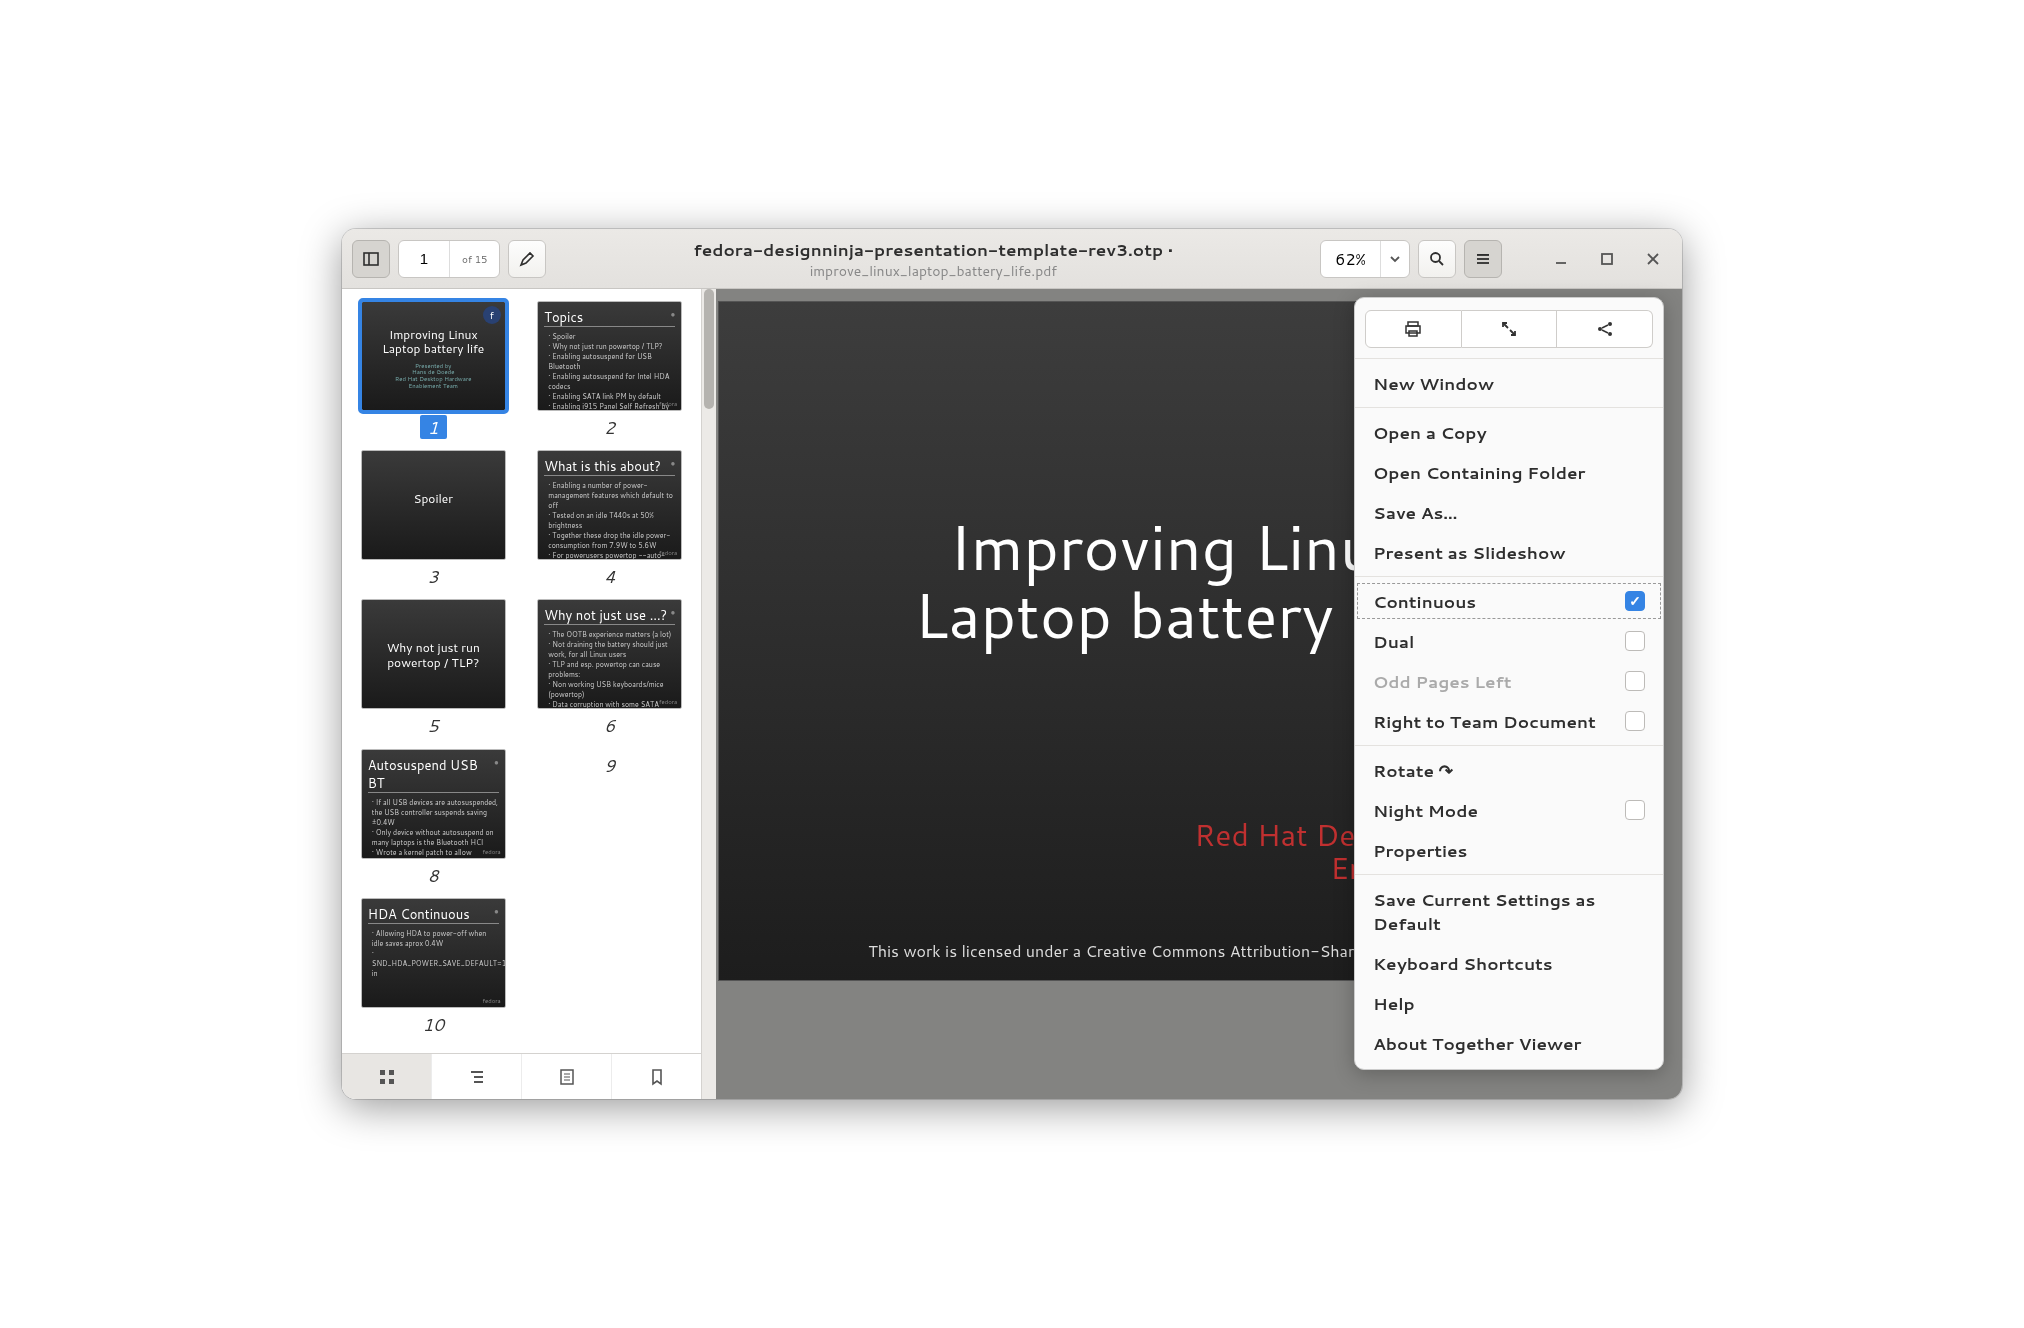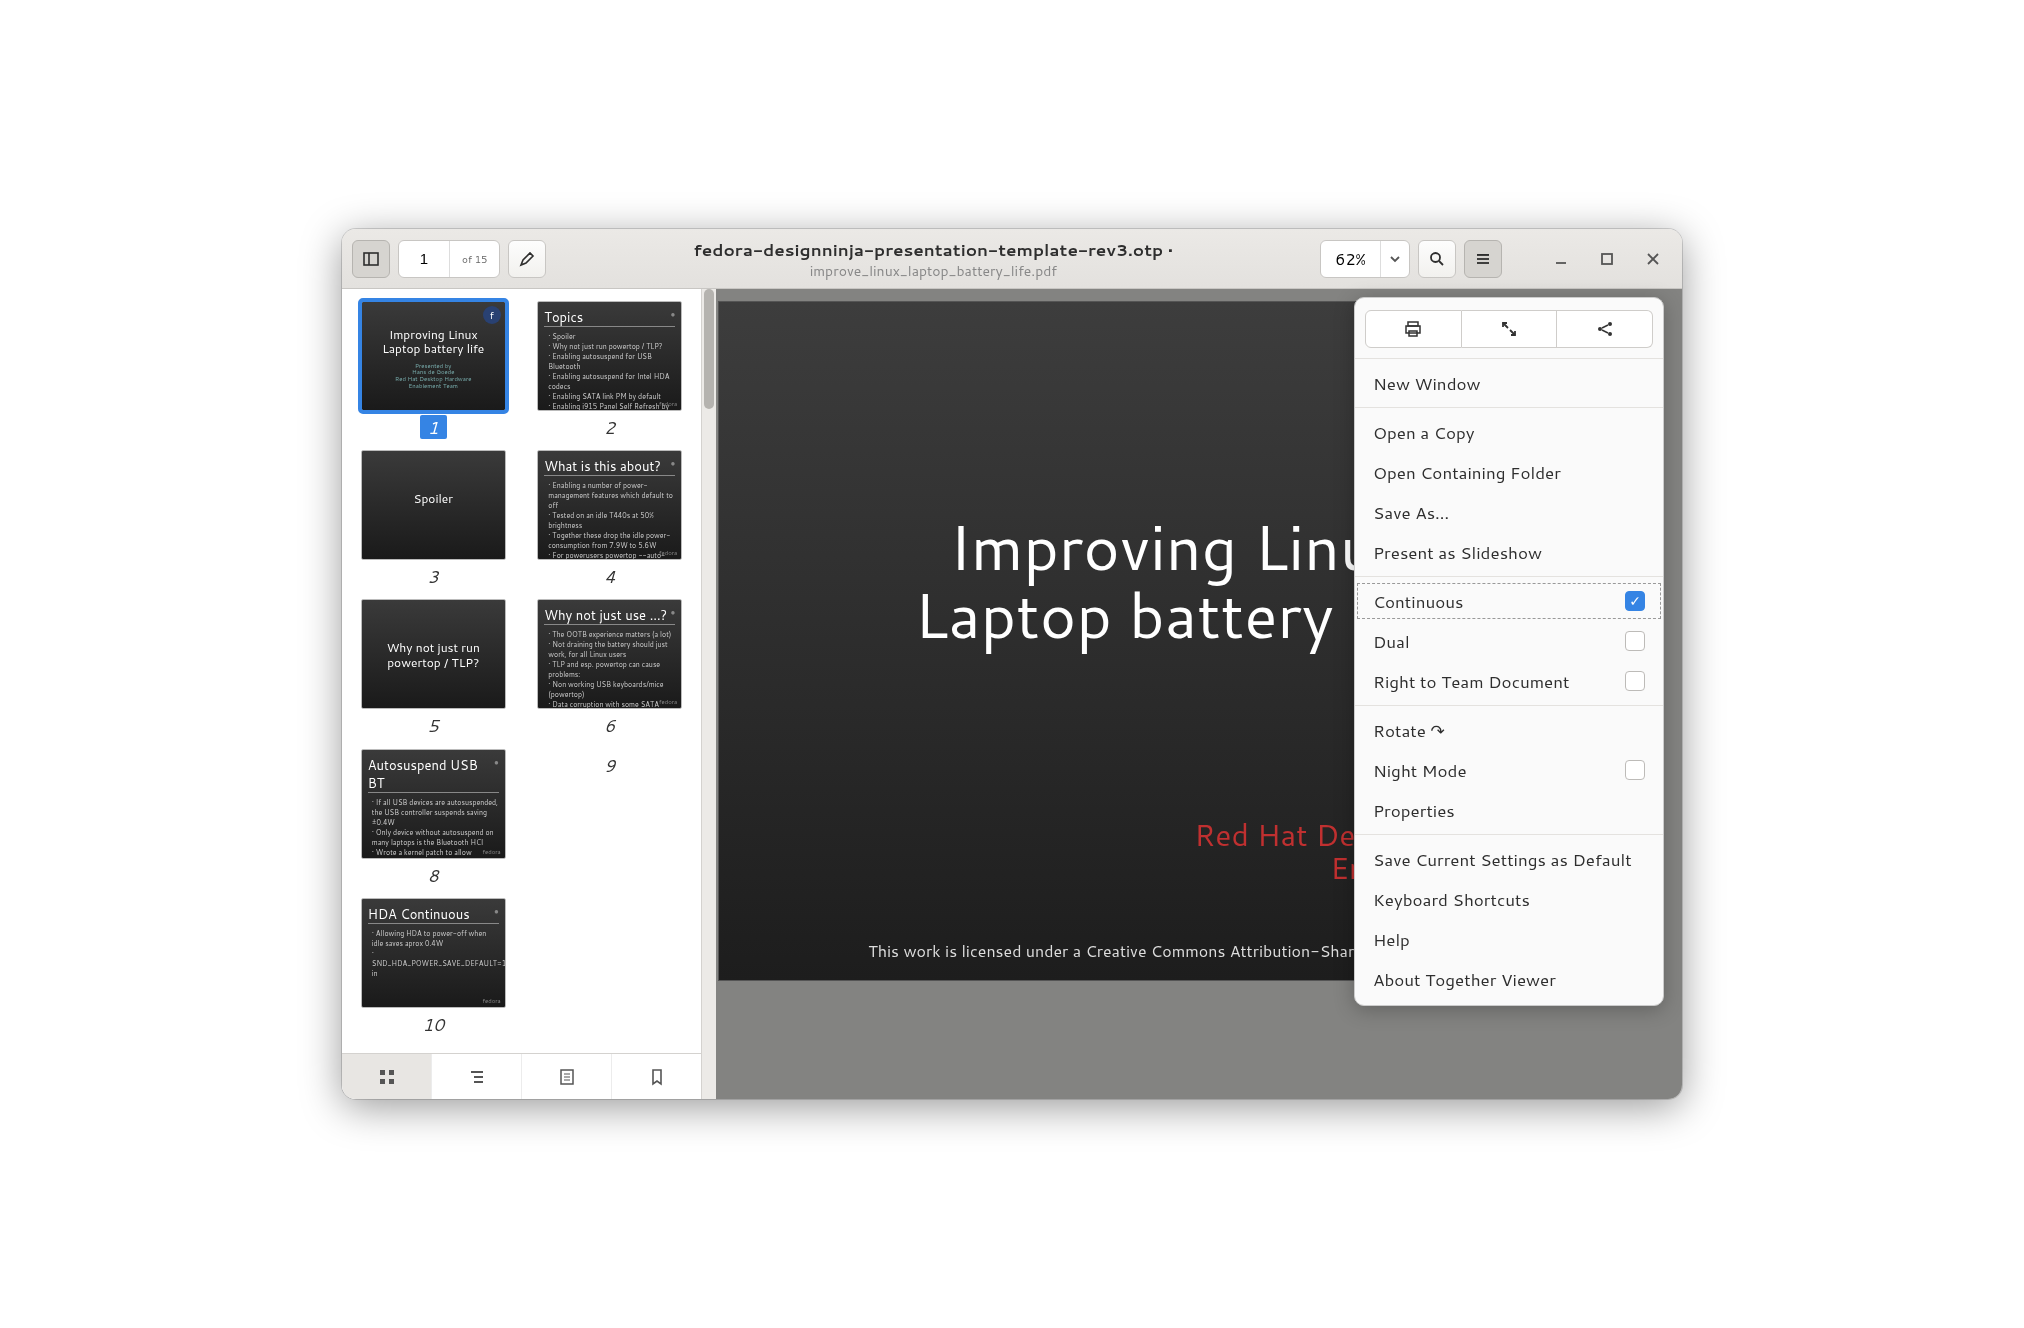--- a/index.html
+++ b/index.html
@@ -130,21 +130,21 @@
 .menu-row .mb {
   flex:1; height:38px; border:1px solid #cfcdca; background:#fff;
   display:flex; align-items:center; justify-content:center; cursor:pointer;
 }
 .menu-row .mb:first-child { border-radius:6px 0 0 6px; }
 .menu-row .mb:last-child { border-radius:0 6px 6px 0; border-left:none; }
 .menu-row .mb:nth-child(2){ border-left:none; }
 .menu-sep { height:1px; background:#e4e2df; margin:4px 0; }
 .menu-item {
   padding:8px 18px; font-size:17px; color:#2e2e2e; cursor:pointer;
-  display:flex; align-items:center; justify-content:space-between;
+  display:flex; align-items:center; justify-content:space-between;font-weight:bold;
 }
 .menu-item.disabled { color:#aaa; cursor:default; }
 .menu-item.focused { outline:1px dashed #999; outline-offset:-3px; }
 .chk {
   width:20px; height:20px; border:1px solid #bdbbb8; border-radius:4px; background:#fff;
   display:flex; align-items:center; justify-content:center;
 }
 .chk.on { background:#3584e4; border-color:#3584e4; color:#fff; font-size:14px; }
 </style>
 </head>
@@ -384,20 +384,24 @@
     <div class="menu-item">Present as Slideshow</div>
     <div class="menu-sep"></div>
     <div class="menu-item focused">
         <span>Continuous</span>
         <span class="chk on">✓</span>
       </div>
     <div class="menu-item">
         <span>Dual</span>
         <span class="chk"></span>
       </div>
+    <div class="menu-item disabled">
+        <span>Odd Pages Left</span>
+        <span class="chk"></span>
+      </div>
     <div class="menu-item">
         <span>Right to Team Document</span>
         <span class="chk"></span>
       </div>
     <div class="menu-sep"></div>
     <div class="menu-item">Rotate ↷</div>
     <div class="menu-item">
         <span>Night Mode</span>
         <span class="chk"></span>
       </div>

